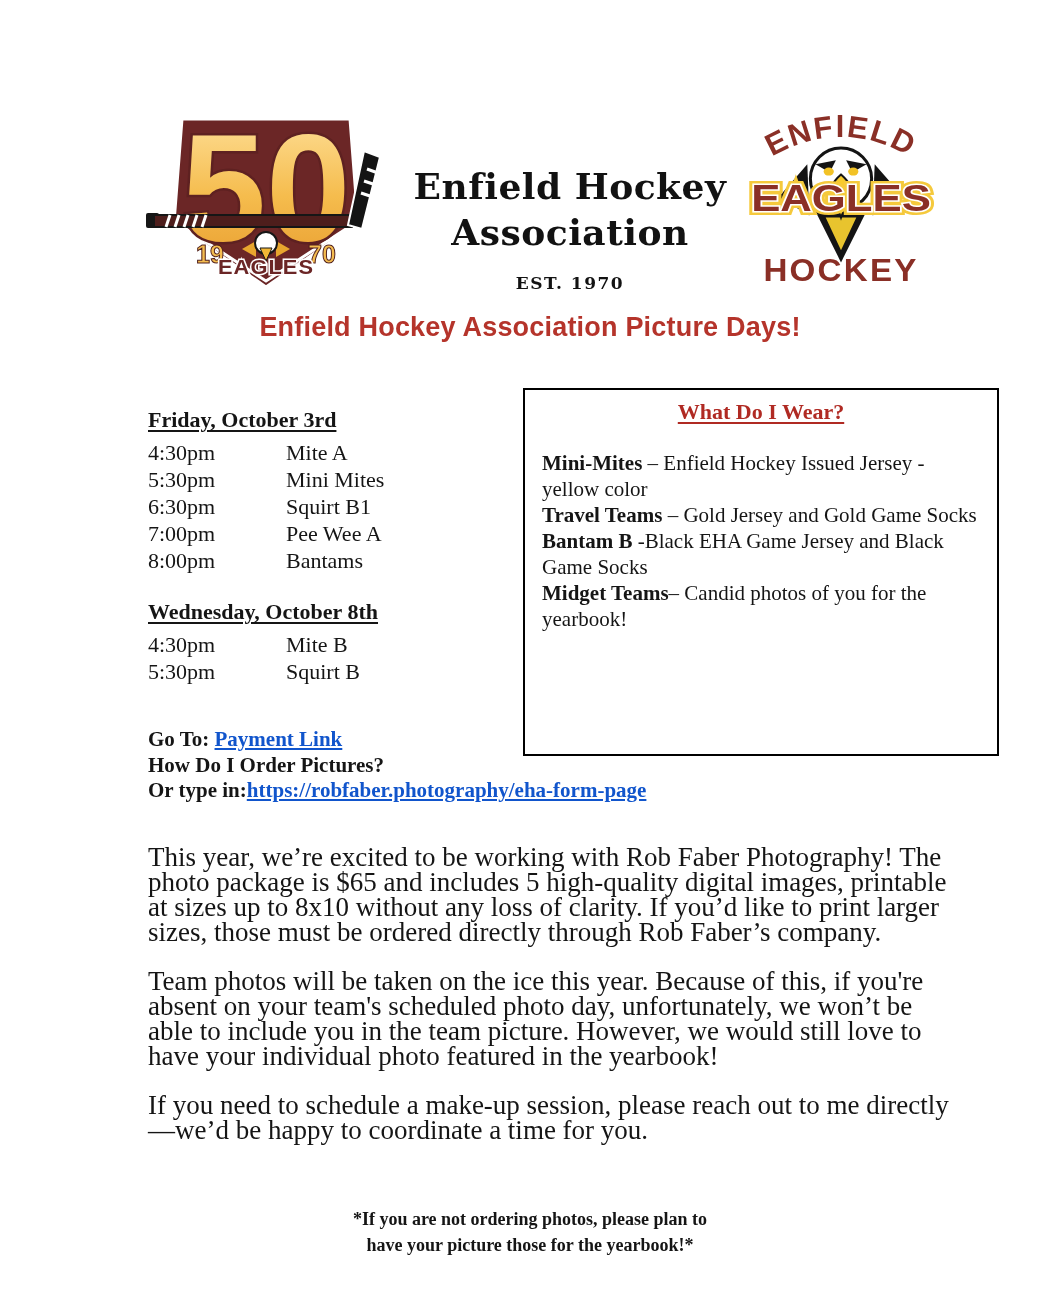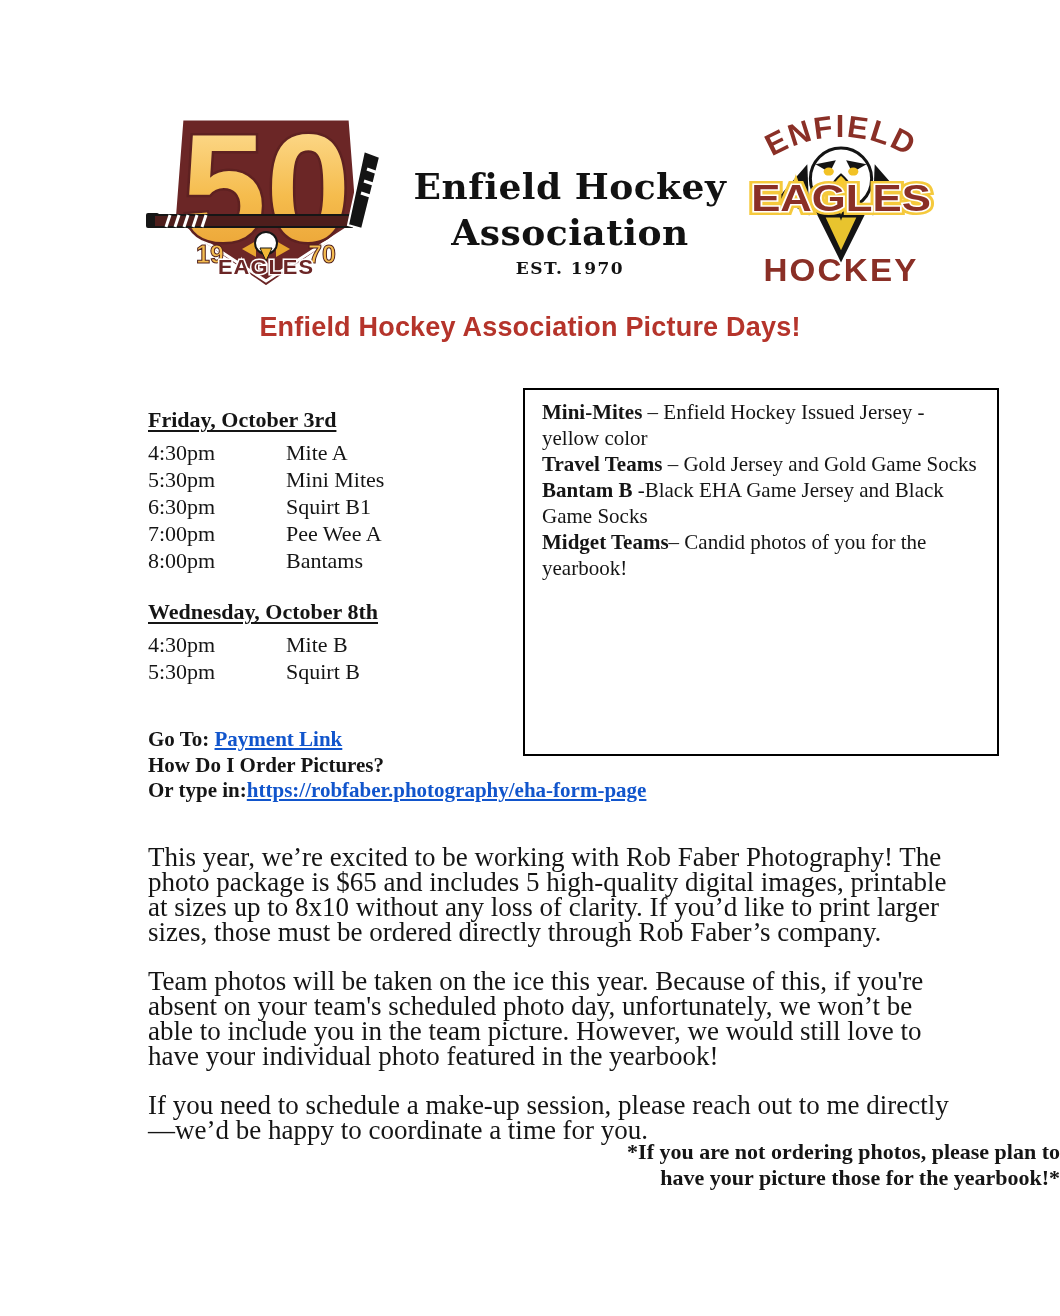--- a/index.html
+++ b/index.html
@@ -6,21 +6,21 @@
   html,body { background:#ffffff; }
   body { font-family:"Liberation Serif", serif; color:#151515; }
   .page { position:relative; width:1060px; height:1316px; margin:0 auto; background:#ffffff; overflow:hidden; }
   .abs { position:absolute; }
 
   
   .logo50 { left:146px; top:103px; width:240px; height:190px; }
   .header-center { left:388px; top:163px; width:364px; text-align:center;
                    font-family:"DejaVu Serif", serif; font-weight:800; color:#121212; }
   .header-line { font-size:36px; line-height:46px; letter-spacing:0.5px; white-space:nowrap; }
-  .header-est { font-size:17px; letter-spacing:1.5px; margin-top:3px; }
+  .header-est { font-size:17px; letter-spacing:1.5px; margin-top:18px; }
   .logoEagles { left:744px; top:96px; width:194px; height:198px; }
 
   
   .page-title { left:0; top:304px; width:1060px; text-align:center;
                 font-family:"Liberation Sans", sans-serif; font-weight:700;
                 font-size:27px; color:#B5342B; letter-spacing:0.2px;margin-top:8px; }
 
   
   .schedule { left:148px; top:407px; width:372px; font-size:22px; }
   .day-heading { font-weight:700; font-size:22px; text-decoration:underline;
@@ -39,22 +39,22 @@
 
   
   .order { left:148px; top:727px; font-size:21px; font-weight:700; line-height:25.5px; }
   .link { color:#1155CC; text-decoration:underline; cursor:pointer; }
 
   
   .paragraphs { left:148px; top:845px; width:802px; font-size:27px; line-height:25px; }
   .paragraphs p + p { margin-top:24px; }
 
   
-  .footer { left:0; top:1139px; width:1060px; text-align:right;
-            font-weight:700; font-size:22px; line-height:26px; }
+  .footer { left:0; top:1206px; width:1060px; text-align:center;
+            font-weight:700; font-size:18px; line-height:26px; }
 
   svg text { font-family:"Liberation Sans", sans-serif; }
 </style>
 </head>
 <body>
 
 <div class="page">
 
   <svg class="abs logo50" viewBox="0 0 240 190">
     <defs>
@@ -161,20 +161,21 @@
         <span class="team">Mite B</span>
       </div>
       <div class="srow">
         <span class="time">5:30pm</span>
         <span class="team">Squirt B</span>
       </div>
     </div>
   </div>
 
   <div class="abs wearbox">
+    <div class="wear-title">What Do I Wear?</div>
     <p class="wear-item"><b>Mini-Mites</b><span> – Enfield Hockey Issued Jersey - yellow color</span></p>
     <p class="wear-item"><b>Travel Teams</b><span> – Gold Jersey and Gold Game Socks</span></p>
     <p class="wear-item"><b>Bantam B</b><span> -Black EHA Game Jersey and Black Game Socks</span></p>
     <p class="wear-item"><b>Midget Teams</b><span>– Candid photos of  you for the yearbook!</span></p>
   </div>
 
   <div class="abs order">
     <div><span>Go To: </span><a class="link">Payment Link</a></div>
     <div>How Do I Order Pictures?</div>
     <div><span>Or type in:</span><a class="link">https://robfaber.photography/eha-form-page</a></div>

